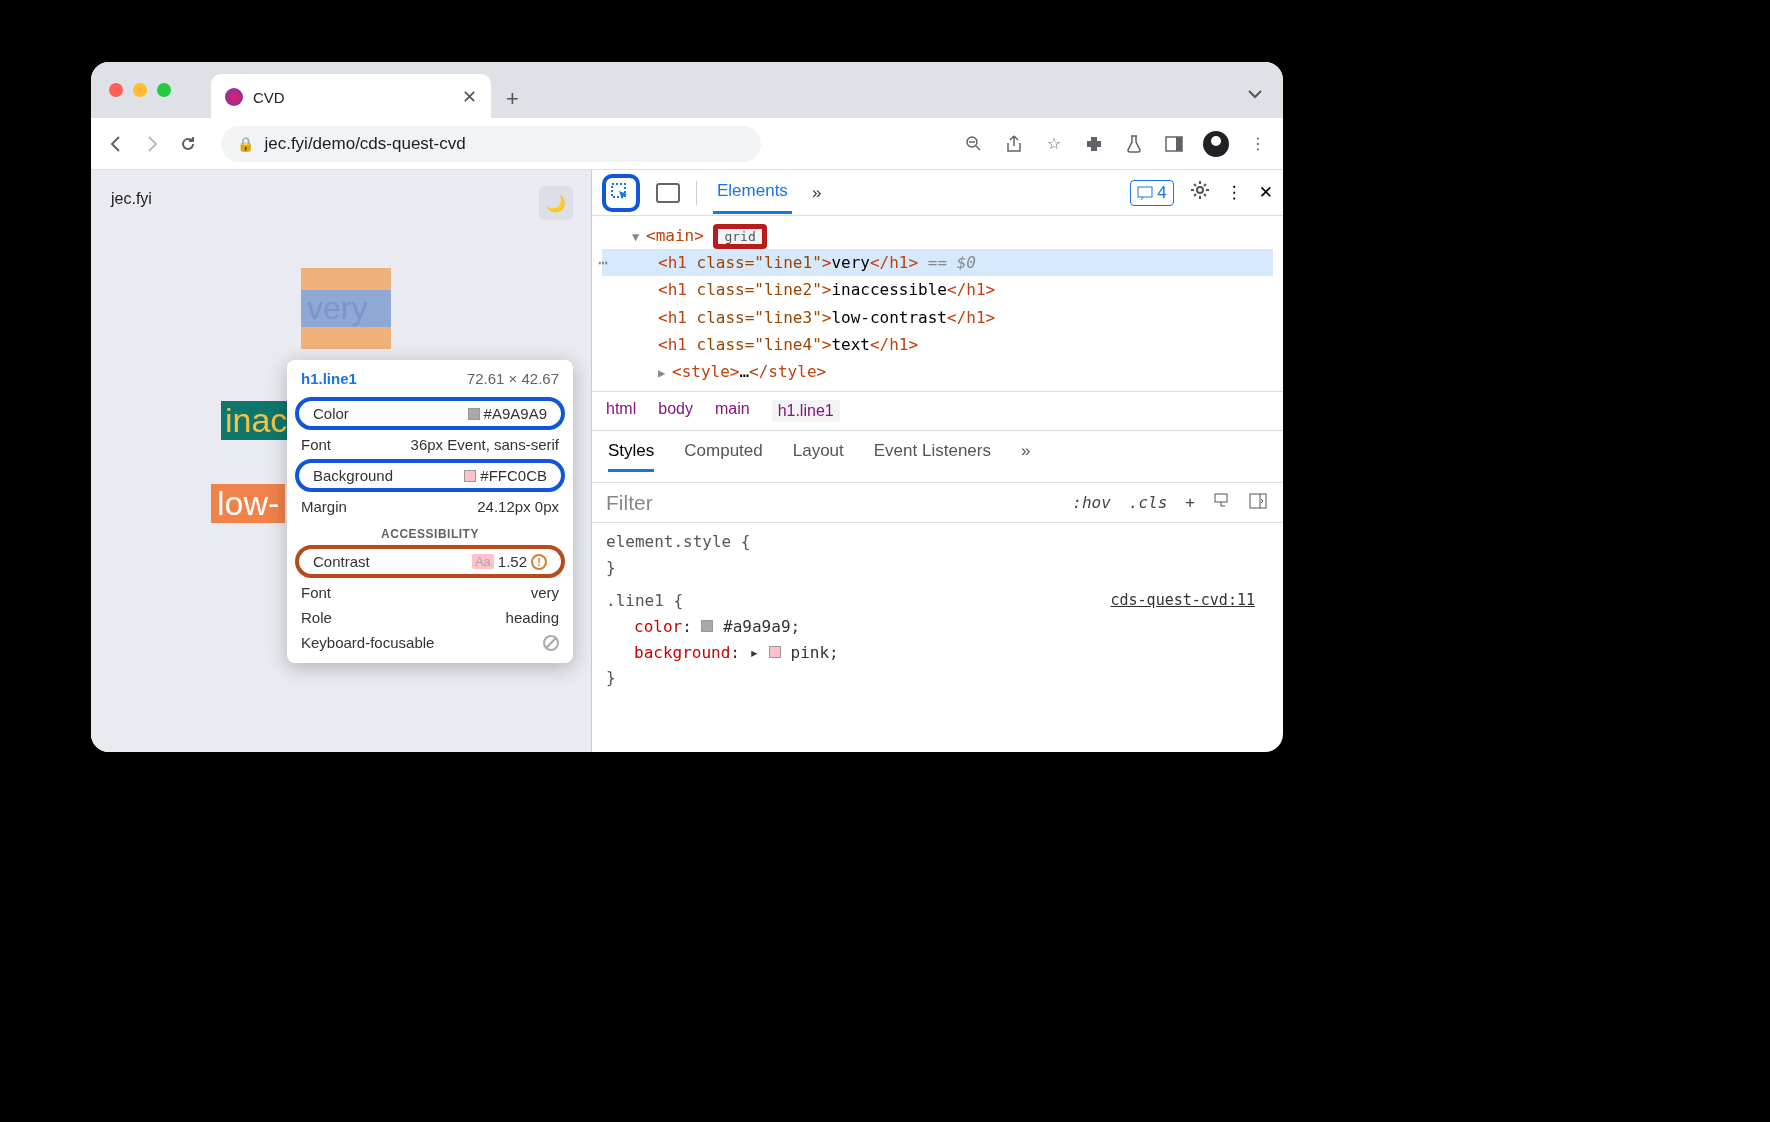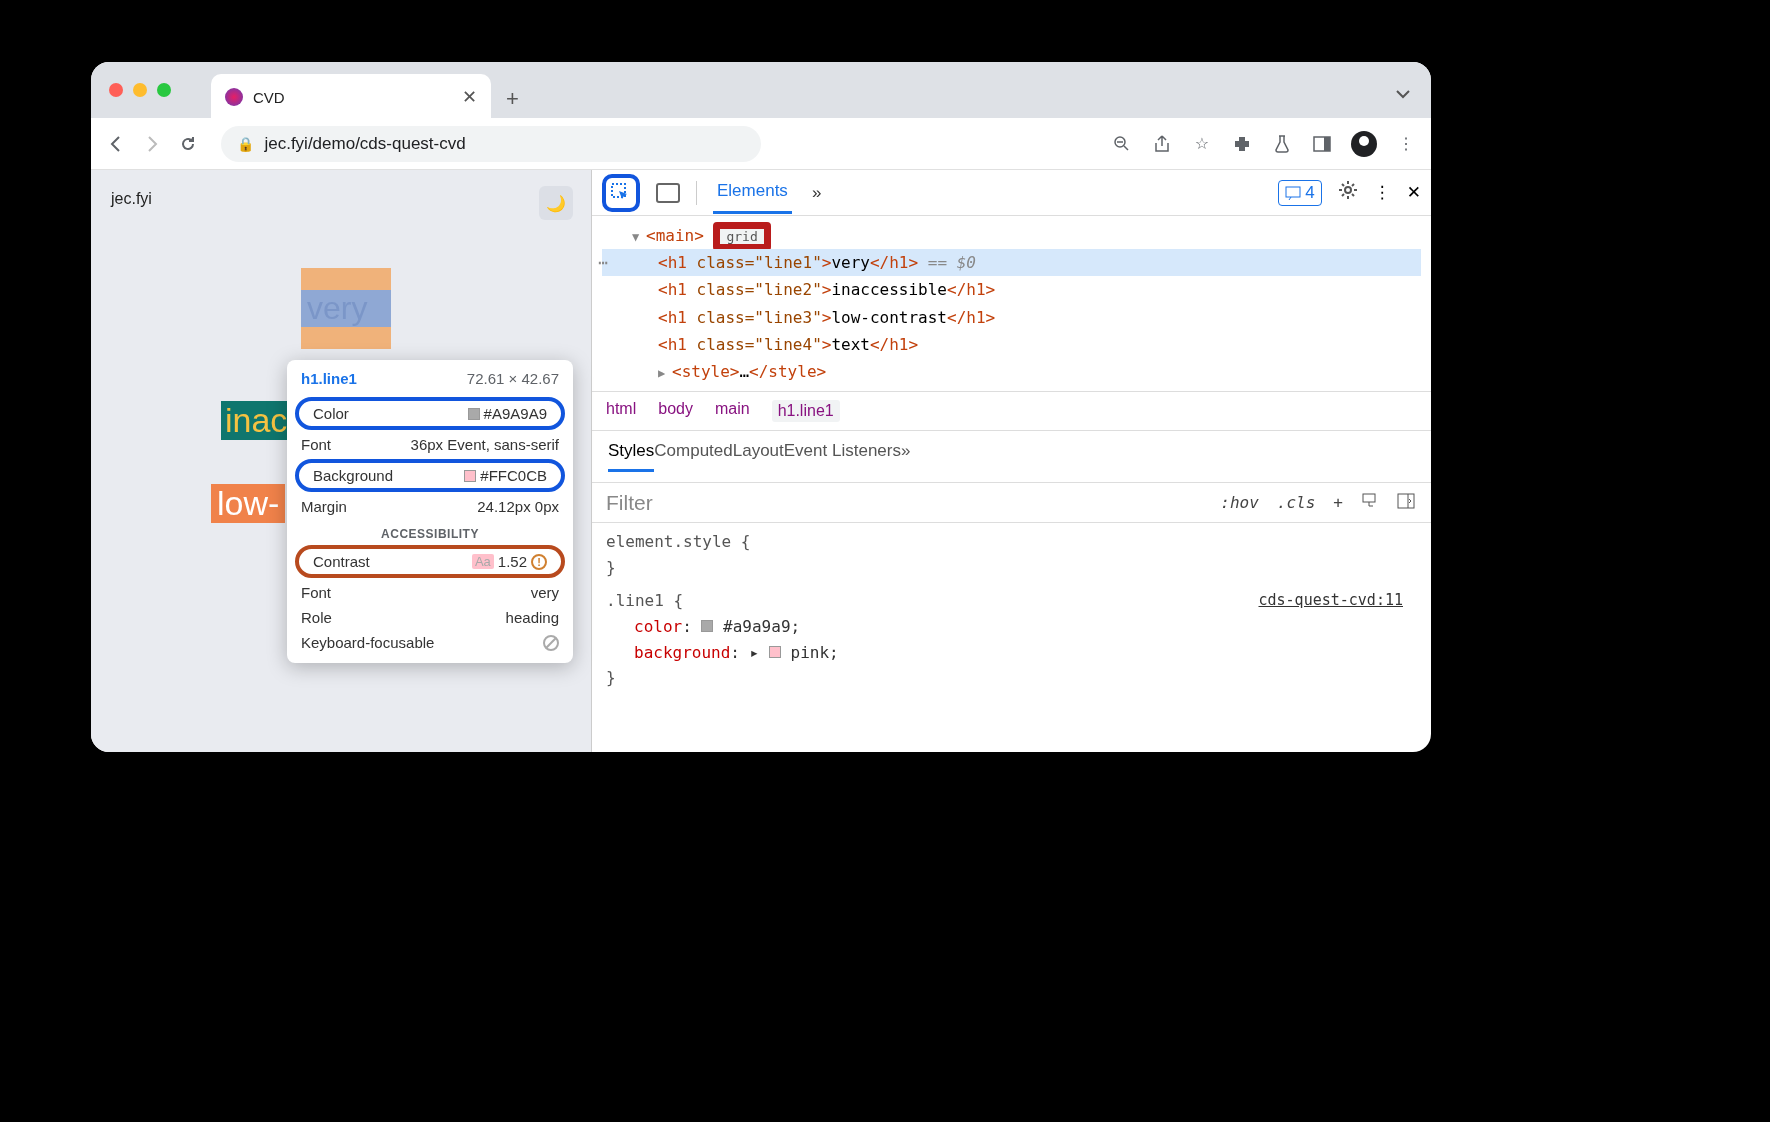--- a/index.html
+++ b/index.html
@@ -1,17 +1,17 @@
 <!DOCTYPE html>
 <html><head>
 <meta charset="utf-8">
 <style>
 * { box-sizing: border-box; margin: 0; padding: 0; }
 body { background: #000; font-family: -apple-system, BlinkMacSystemFont, "Segoe UI", Arial, sans-serif; width: 1770px; height: 1122px; position: relative; }
-.browser { position: absolute; left: 91px; top: 62px; width: 1340px; height: 690px; background: #fff; border-radius: 18px; box-shadow: 0 10px 40px rgba(0,0,0,0.5); overflow: hidden; display: flex; flex-direction: column; }
+.browser { position: absolute; left: 91px; top: 62px; width: 1192px; height: 690px; background: #fff; border-radius: 18px; box-shadow: 0 10px 40px rgba(0,0,0,0.5); overflow: hidden; display: flex; flex-direction: column; }
 .titlebar { height: 56px; background: #dee1e6; display: flex; align-items: center; padding: 0 18px; position: relative; }
 .traffic { display: flex; gap: 10px; }
 .dot { width: 14px; height: 14px; border-radius: 50%; }
 .red { background: #ff5f57; } .yellow { background: #febc2e; } .green { background: #28c840; }
 .tab { position: absolute; left: 120px; top: 12px; background: #fff; border-radius: 10px 10px 0 0; padding: 8px 14px; display: flex; align-items: center; gap: 10px; width: 280px; height: 46px; }
 .favicon { width: 18px; height: 18px; border-radius: 50%; background: radial-gradient(circle, #e91e63, #673ab7); }
 .tab-title { font-size: 15px; color: #222; flex: 1; }
 .tab-close { font-size: 18px; color: #555; }
 .new-tab { position: absolute; left: 415px; top: 24px; font-size: 22px; color: #555; }
 .tabs-chevron { position: absolute; right: 20px; top: 24px; }
@@ -57,30 +57,30 @@
 .device-btn { width: 24px; height: 20px; border: 2px solid #666; border-radius: 3px; }
 .dt-sep { width: 1px; height: 24px; background: #ccc; }
 .dt-tab { color: #333; padding: 10px 4px; }
 .dt-tab.active { color: #1a73e8; border-bottom: 3px solid #1a73e8; }
 .dt-right { margin-left: auto; display: flex; gap: 16px; align-items: center; }
 .msg-badge { color: #1a73e8; display: flex; align-items: center; gap: 4px; border: 1px solid #1a73e8; border-radius: 4px; padding: 2px 6px; }
 .dom { padding: 6px 10px; font-size: 16px; line-height: 1.7; }
 .tag { color: #c2410c; }
 .attr { color: #994500; }
 .txt { color: #000; }
-.grid-badge { background: #f1f3f4; border: 7px solid #b91c1c; border-radius: 4px; padding: 0 6px; font-size: 13px; color: #555; }
+.grid-badge { background: #f1f3f4; border: 5px solid #b91c1c; border-radius: 4px; padding: 0 6px; font-size: 13px; color: #555; }
 .selected-line { background: #d6e8fb; position: relative; }
 .sel-dots { position: absolute; left: -4px; color: #888; }
 .eq0 { color: #888; font-style: italic; }
 .ind1 { padding-left: 30px; } .ind2 { padding-left: 56px; }
 .tri { color: #888; display: inline-block; width: 14px; font-size: 12px; }
 .crumbs { border-top: 1px solid #ddd; border-bottom: 1px solid #ddd; padding: 8px 14px; display: flex; gap: 22px; font-size: 16px; font-family: -apple-system, sans-serif; }
 .crumb { color: #881280; }
 .crumb.active { background: #f1f3f4; padding: 2px 6px; border-radius: 3px; }
-.styles-tabs { display: flex; padding: 10px 16px; border-bottom: 1px solid #ddd; font-size: 17px; font-family: -apple-system, sans-serif; }
+.styles-tabs { display: flex; gap: 30px; padding: 10px 16px; border-bottom: 1px solid #ddd; font-size: 17px; font-family: -apple-system, sans-serif; }
 .st-tab { color: #555; }
 .st-tab.active { color: #000; border-bottom: 3px solid #1a73e8; padding-bottom: 8px; }
 .filter-row { display: flex; align-items: center; border-bottom: 1px solid #ddd; height: 40px; }
 .filter-inp { flex: 1; padding: 0 14px; font-size: 21px; color: #888; font-family: -apple-system, sans-serif; }
 .filter-btns { display: flex; gap: 10px; padding: 0 12px; font-size: 16px; color: #444; align-items: center; font-family: Menlo, monospace; }
 .filter-btns > span { padding: 2px 4px; font-style: italic; }
 .css-pane { padding: 6px 14px; font-size: 16px; line-height: 1.6; position: relative; }
 .sel-txt { color: #555; }
 .prop { color: #c80000; padding-left: 28px; }
 .pval { color: #333; }

